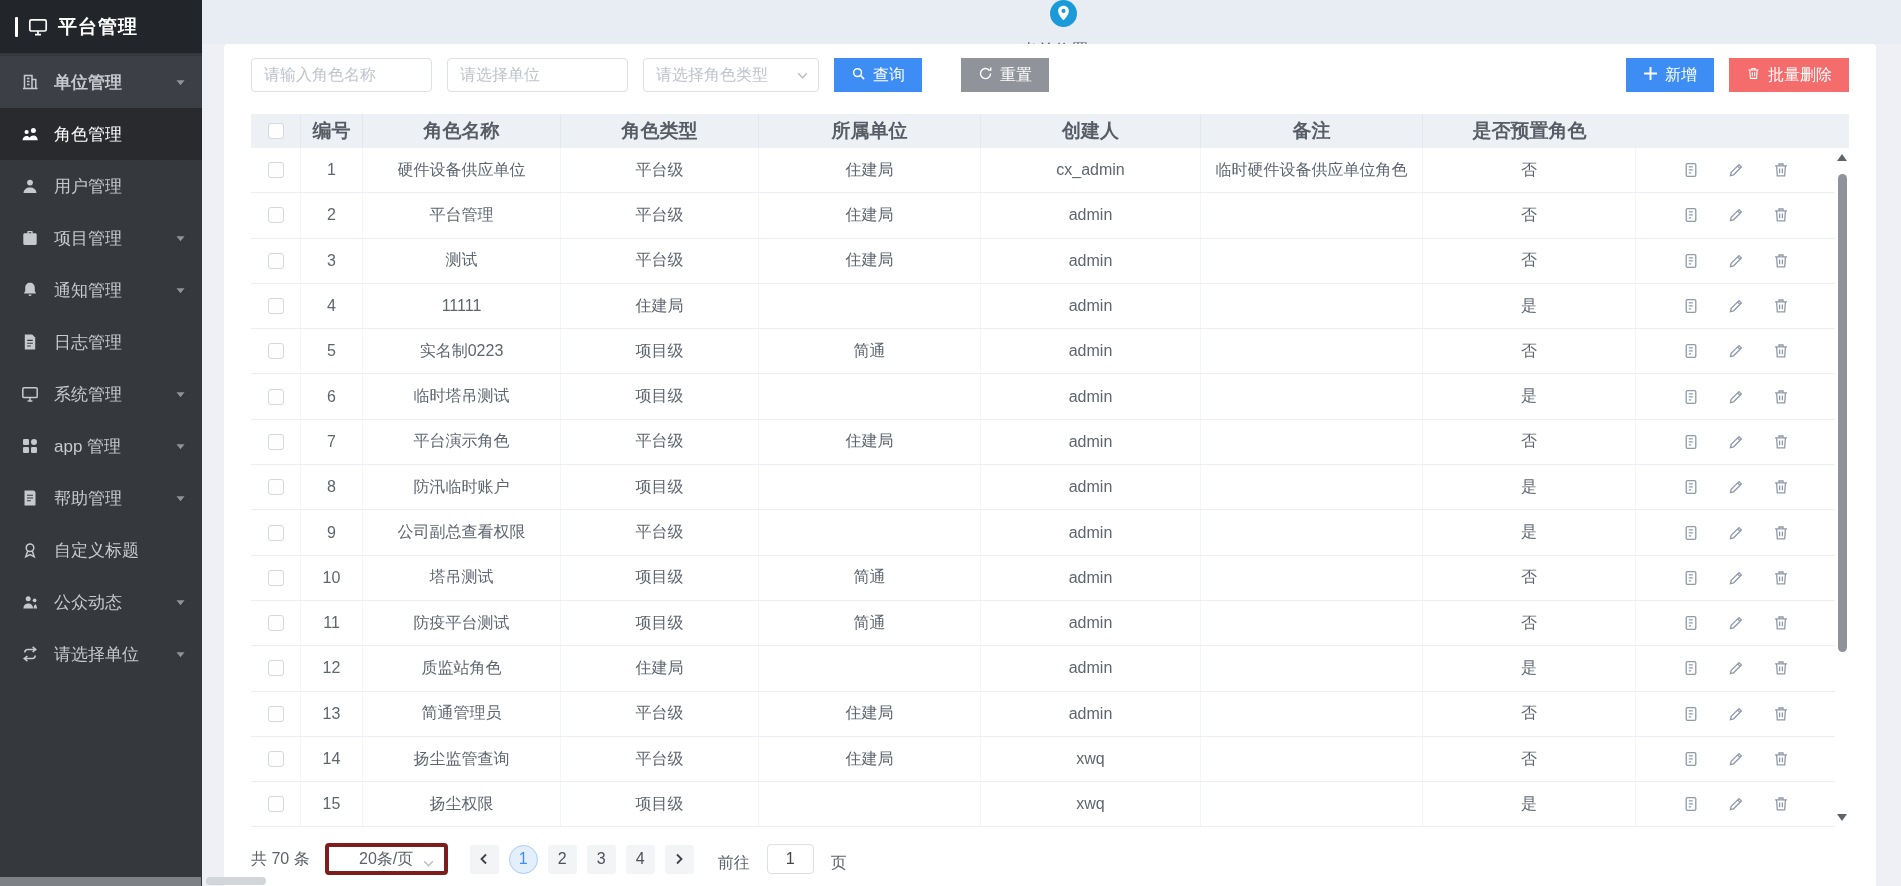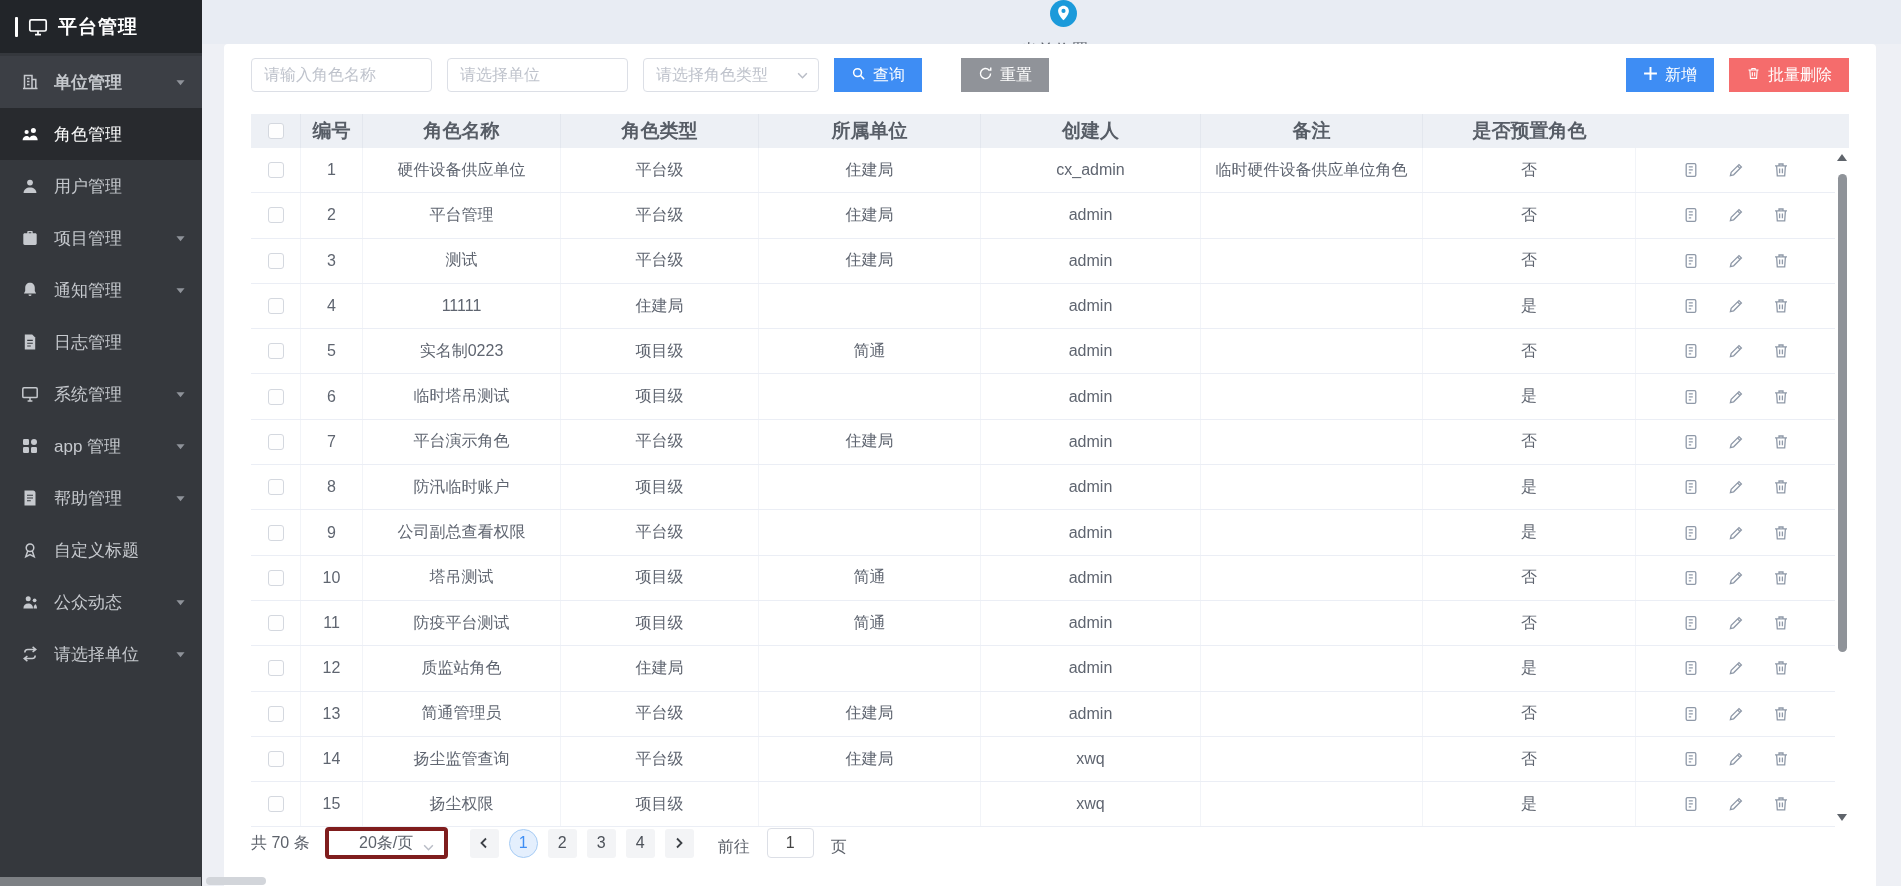--- a/index.html
+++ b/index.html
@@ -61,21 +61,21 @@
   .ops { gap: 27px; }
   .opbtn { width: 18px; height: 18px; cursor: pointer; color: #8f99a8; display: inline-flex; }
   .opbtn svg { width: 18px; height: 18px; }
 
   .vscroll { position: absolute; top: 0; right: 0; width: 14px; height: 100%; background: #fff; }
   .tri-up { position: absolute; top: 6px; left: 2px; width: 0; height: 0; border-left: 5px solid transparent; border-right: 5px solid transparent; border-bottom: 7px solid #5f646b; cursor: pointer; }
   .tri-down { position: absolute; bottom: 6px; left: 2px; width: 0; height: 0; border-left: 5px solid transparent; border-right: 5px solid transparent; border-top: 7px solid #5f646b; cursor: pointer; }
   .vs-thumb { position: absolute; top: 26px; left: 2.5px; width: 9px; height: 478px; background: #8f9399; border-radius: 4.5px; cursor: grab; }
 
   
-  .pagination { display: flex; align-items: center; font-size: 16px; color: #5d626b; }
+  .pagination { display: flex; align-items: center; margin-top: 16px; font-size: 16px; color: #5d626b; }
   .psize { position: relative; width: 123px; height: 32px; border: 4px solid #7f1d1d; border-radius: 4px; display: flex; align-items: center; justify-content: center; margin-left: 15px; cursor: pointer; color: #5d626b; }
   .psize .chev { position: absolute; right: 9px; top: 10px; display: flex; }
   .pager { display: flex; align-items: center; gap: 10px; margin-left: 22px; }
   .pbtn { min-width: 29px; height: 29px; background: #f3f4f6; border-radius: 3px; display: inline-flex; align-items: center; justify-content: center; color: #4d525a; cursor: pointer; font-size: 16px; }
   .pbtn.arrow svg { width: 12px; height: 12px; }
   .pbtn.active { background: #e4effd; border: 1px solid #a6ccf5; border-radius: 50%; color: #3e8df4; min-width: 29px; }
   .goto { display: flex; align-items: flex-end; gap: 17px; margin-left: 24px; }
   .goto input { width: 47px; height: 30px; border: 1px solid #dcdfe6; border-radius: 4px; text-align: center; font-size: 16px; color: #444; outline: none; font-family: inherit; }
 
   

